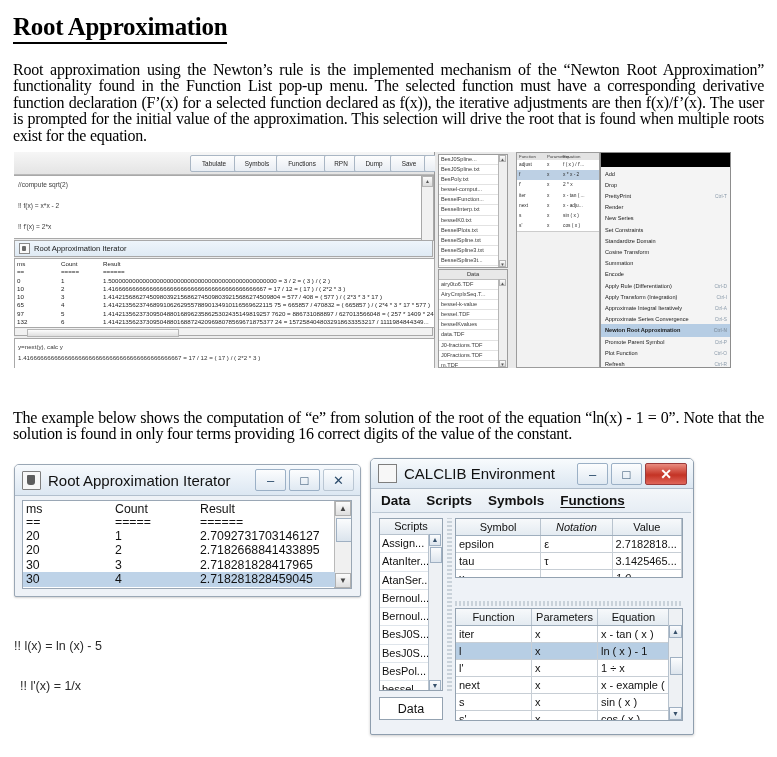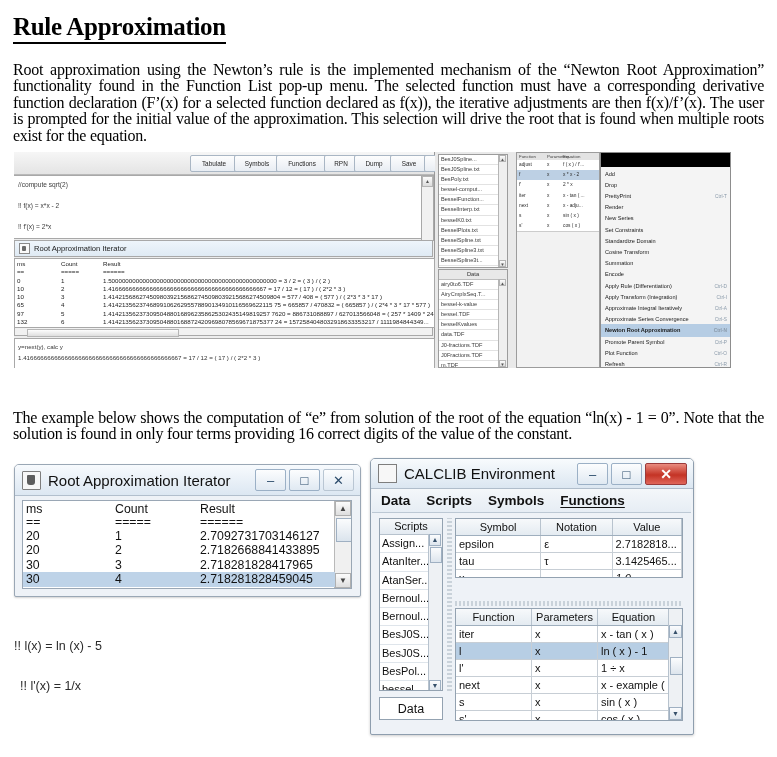--- a/index.html
+++ b/index.html
@@ -202,21 +202,21 @@
     font-size:7px;text-align:center;line-height:11px;color:#36506a;}
   .gt-scroll .t{position:absolute;left:1px;width:11px;height:16px;
     background:linear-gradient(#fbfcfd,#dde5ed);border:1px solid #9fb0c2;}
   .splitter{position:absolute;background:repeating-linear-gradient(90deg,#c9d2da 0 2px,#eef2f6 2px 4px);}
 </style>
 </head>
 <body>
 
 <div class="page">
 
-  <h1 class="doc-title">Rule Approximation</h1>
+  <h1 class="doc-title">Root Approximation</h1>
   <div class="para" id="para-1">Root approximation using the Newton’s rule is the implemented mechanism of the “Newton Root Approximation” functionality found in the Function List pop-up menu.  The selected function must have a corresponding derivative function declaration (F’(x) for a selected function declared as f(x)), the iterative adjustments are then f(x)/f’(x).   The user is prompted for the initial value of the approximation.   This selection will drive the root that is found when multiple roots exist for the equation.</div>
 
   <div class="shot1">
 
     <div class="s1-left">
       <div class="toolbar" id="s1-toolbar">
           <div class="tbtn" style="left: 176px; width: 38px;">Tabulate</div>
           <div class="tbtn" style="left: 220px; width: 36px;">Symbols</div>
           <div class="tbtn" style="left: 262px; width: 42px;">Functions</div>
           <div class="tbtn" style="left: 310px; width: 24px;">RPN</div>
@@ -541,21 +541,21 @@
       </div>
 
     <div class="data-btn">Data</div>
 
     <div class="splitter" style="left:76px;top:59px;width:5px;height:173px;
          background:repeating-linear-gradient(0deg,#c9d2da 0 2px,#eef2f6 2px 4px);"></div>
 
     <div class="grid-tbl" style="left:84px;top:59px;width:228px;height:60px;" id="cl-symbols">
         <div class="gt-hdr">
           <div style="width: 86px;">Symbol</div>
-          <div style="width: 72px;">Notation</div>
+          <div style="width: 72px; font-style: italic;">Notation</div>
           <div style="width: 70px;">Value</div>
         </div>
         <div class="gt-row">
           <div style="width: 86px;">epsilon</div>
           <div style="width: 72px;">ε</div>
           <div style="width: 70px;">2.7182818...</div>
         </div>
         <div class="gt-row">
           <div style="width: 86px;">tau</div>
           <div style="width: 72px;">τ</div>

